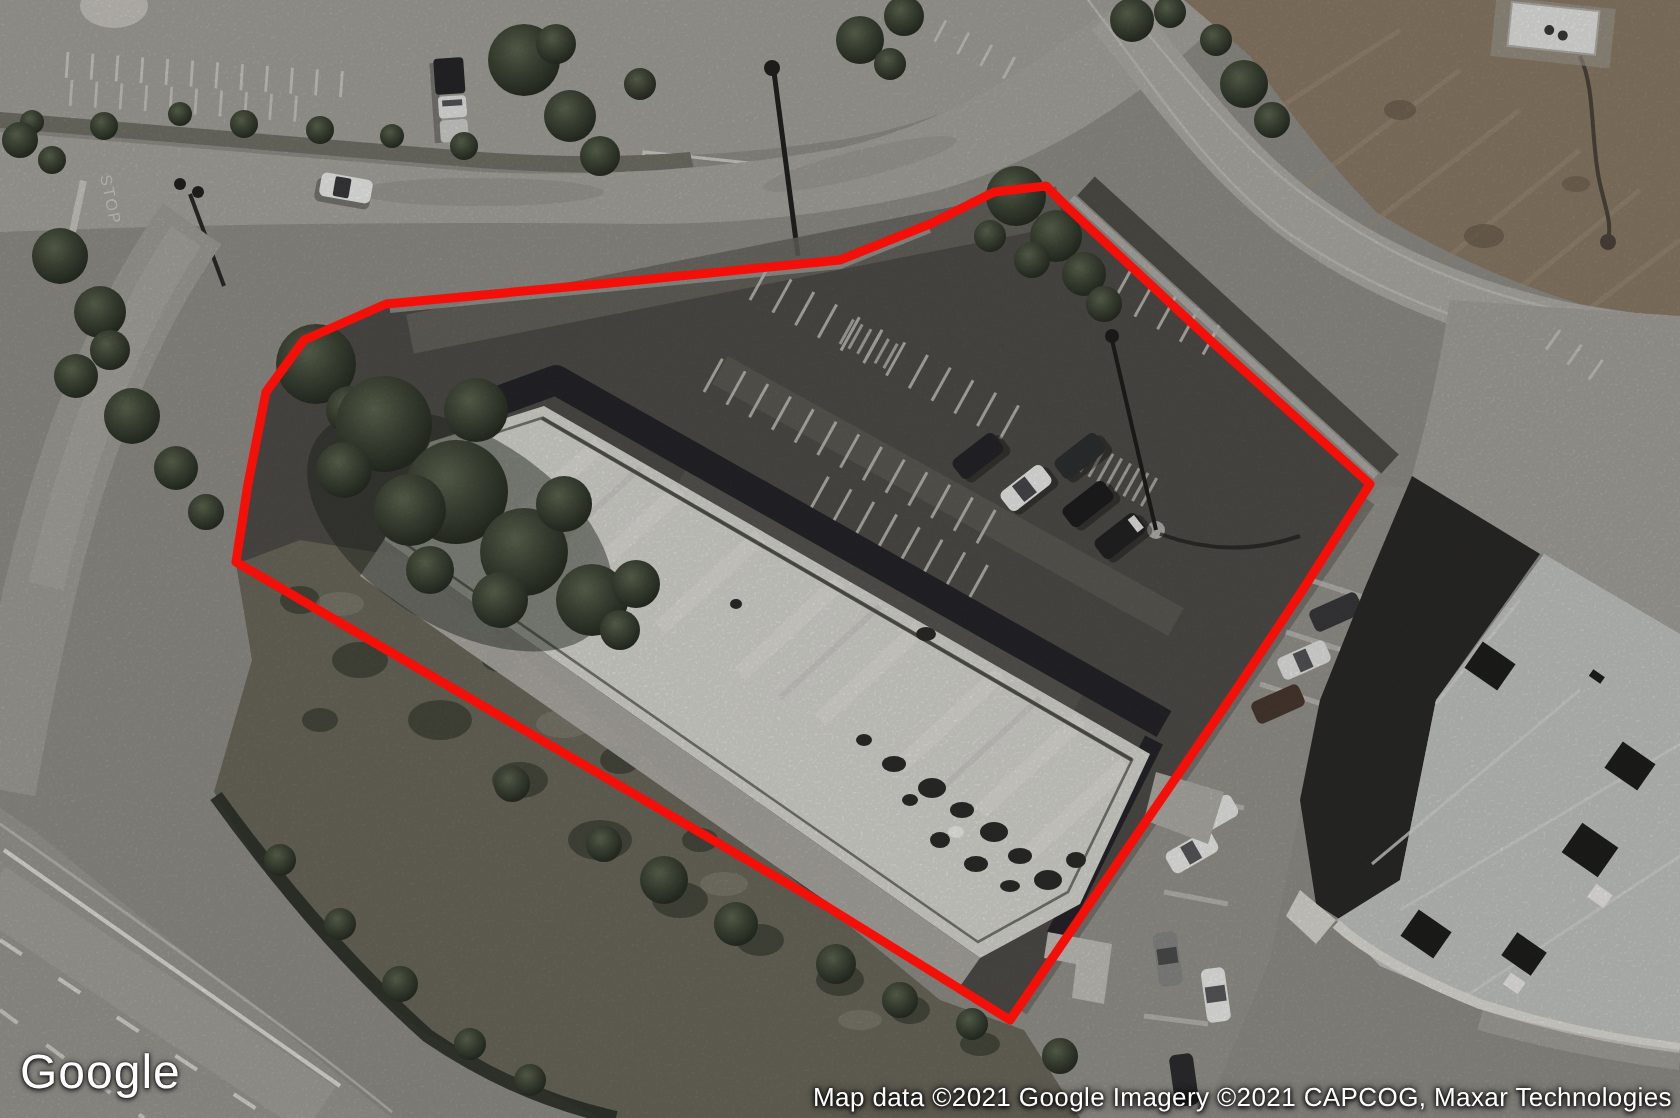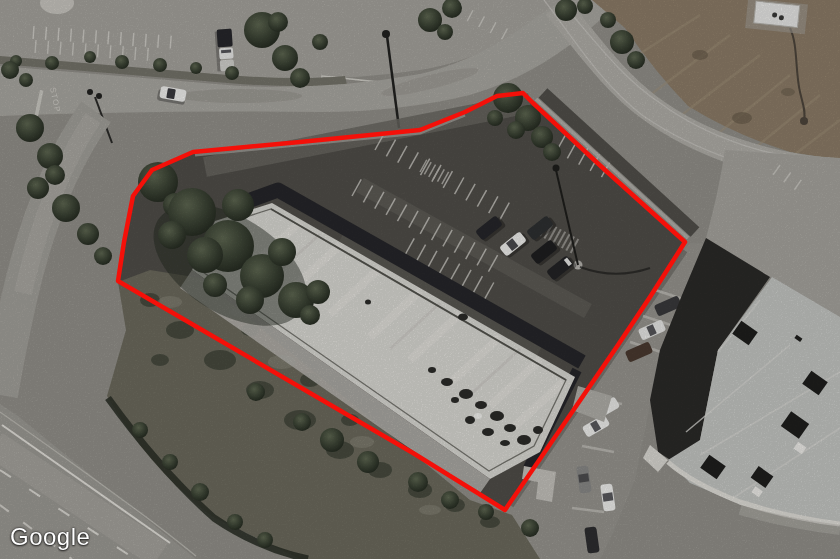--- a/index.html
+++ b/index.html
@@ -485,13 +485,14 @@
         <circle cx="235" cy="522" r="8"></circle>
         <circle cx="265" cy="540" r="8"></circle>
   </g>
 
   <rect x="0" y="0" width="840" height="559" filter="url(#grain)" opacity=".16"></rect>
 
   <polygon fill="none" stroke-linejoin="round" stroke-linecap="round" points="497,96 523,93 533,103 605,170 685,242 650,297 618,345 505,510 413,453 118,281 124,242 133,196 152,170 193,152 300,142 420,130 465,112" stroke="#f41009" stroke-width="4.5"></polygon>
 </svg>
 
   <div class="logo">Google</div>
+  <div class="attribution">Map data ©2021 Google Imagery ©2021 CAPCOG, Maxar Technologies</div>
 </div>
 
 </body></html>

